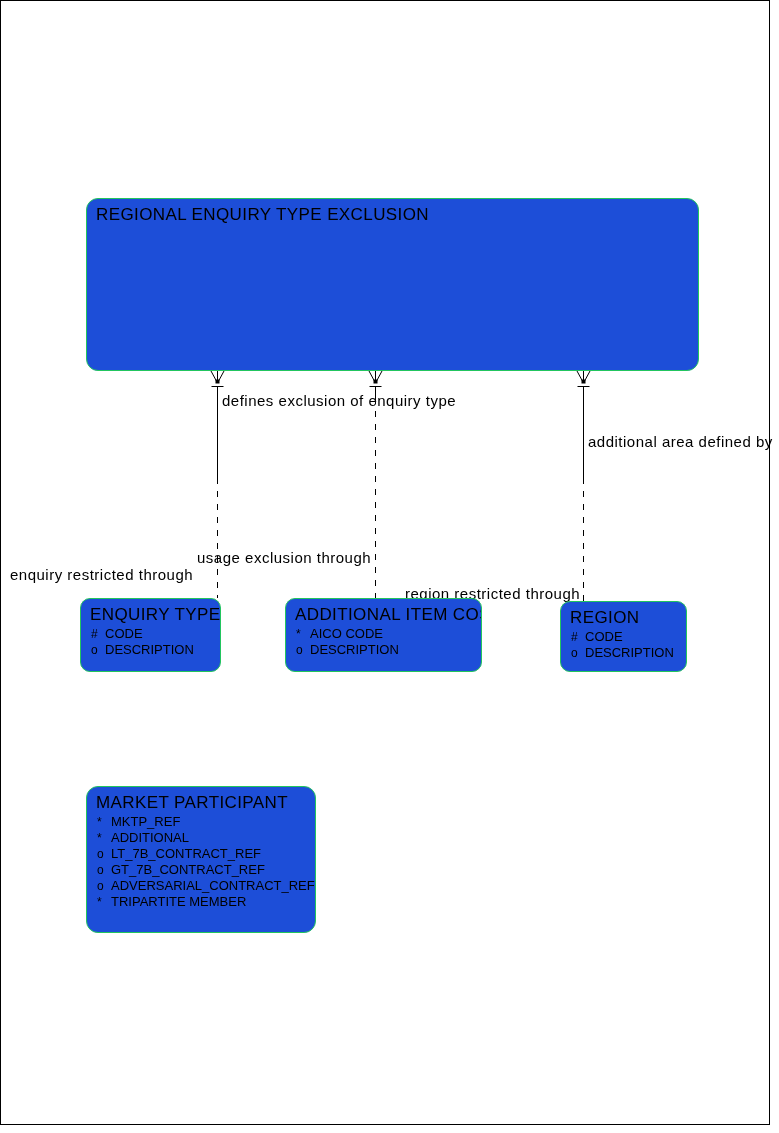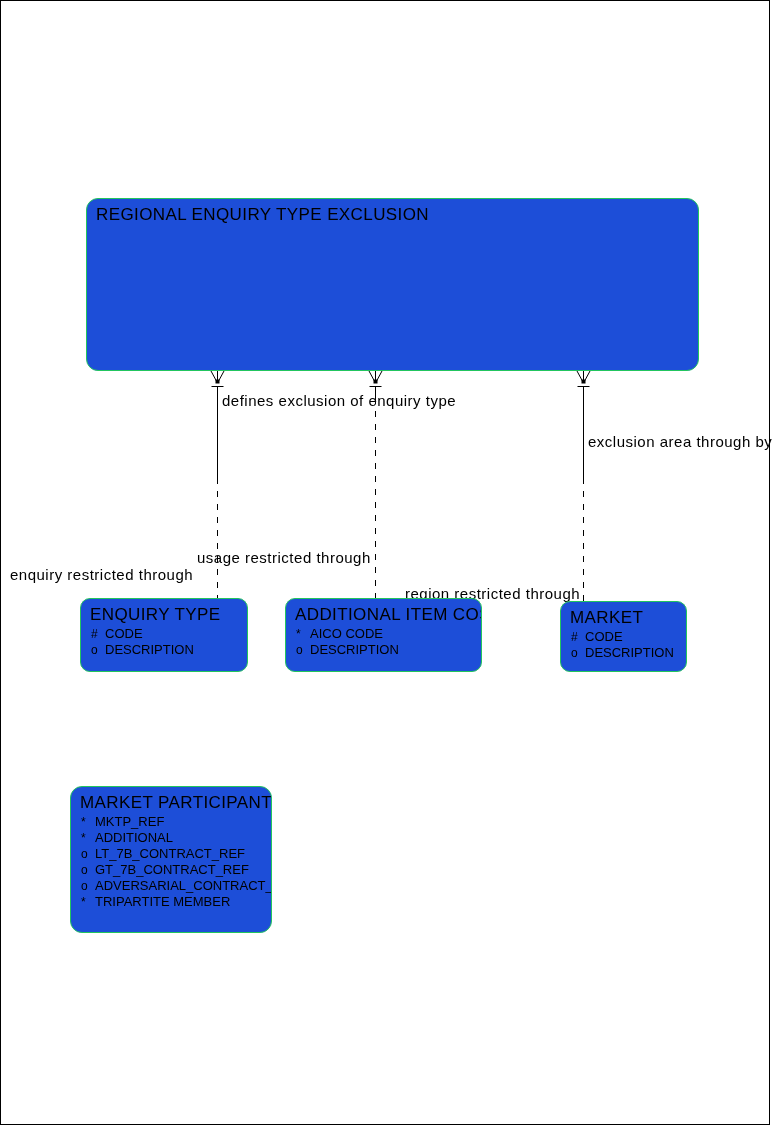--- a/index.html
+++ b/index.html
@@ -96,57 +96,57 @@
       <path d="M583.5,386 L583.5,478"></path>
       <path d="M583.5,478 L583.5,601" stroke-dasharray="6 7"></path>
     </g>
   </svg>
 
   <div class="entity" style="left:86px; top:198px; width:613px; height:173px; border-radius:12px;">
     <div class="title">REGIONAL ENQUIRY TYPE EXCLUSION</div>
   </div>
 
   <div class="rel-label" style="left:222px; top:393px;">defines exclusion of enquiry type</div>
-  <div class="rel-label" style="left:588px; top:434px;">exclusion area through by</div>
+  <div class="rel-label" style="left:588px; top:434px;">additional area defined by</div>
 
   <div class="rel-label" style="left:10px; top:567px;">enquiry restricted through</div>
-  <div class="rel-label" style="left:197px; top:550px;">usage restricted through</div>
+  <div class="rel-label" style="left:197px; top:550px;">usage exclusion through</div>
   <div class="rel-label" style="left:405px; top:542px;margin-top:44px;">region restricted through</div>
 
-  <div class="entity" style="left:80px; top:598px; width:168px; height:74px;">
+  <div class="entity" style="left:80px; top:598px; width:141px; height:74px;">
     <div class="title">ENQUIRY TYPE</div>
     <div class="attr-row">
       <span class="attr-marker">#</span><span>CODE</span>
     </div>
     <div class="attr-row">
       <span class="attr-marker">o</span><span>DESCRIPTION</span>
     </div>
   </div>
 
   <div class="entity" style="left:285px; top:598px; width:197px; height:74px;">
     <div class="title">ADDITIONAL ITEM COST</div>
     <div class="attr-row">
       <span class="attr-marker">*</span><span>AICO CODE</span>
     </div>
     <div class="attr-row">
       <span class="attr-marker">o</span><span>DESCRIPTION</span>
     </div>
   </div>
 
   <div class="entity" style="left:560px; top:601px; width:127px; height:71px;">
-    <div class="title">MARKET</div>
+    <div class="title">REGION</div>
     <div class="attr-row">
       <span class="attr-marker">#</span><span>CODE</span>
     </div>
     <div class="attr-row">
       <span class="attr-marker">o</span><span>DESCRIPTION</span>
     </div>
   </div>
 
-  <div class="entity" style="left:70px; top:786px; width:202px; height:147px; border-radius:12px;">
+  <div class="entity" style="left:86px; top:786px; width:230px; height:147px; border-radius:12px;">
     <div class="title">MARKET PARTICIPANT</div>
     <div class="attr-row">
       <span class="attr-marker">*</span><span>MKTP_REF</span>
     </div>
     <div class="attr-row">
       <span class="attr-marker">*</span><span>ADDITIONAL</span>
     </div>
     <div class="attr-row">
       <span class="attr-marker">o</span><span>LT_7B_CONTRACT_REF</span>
     </div>

